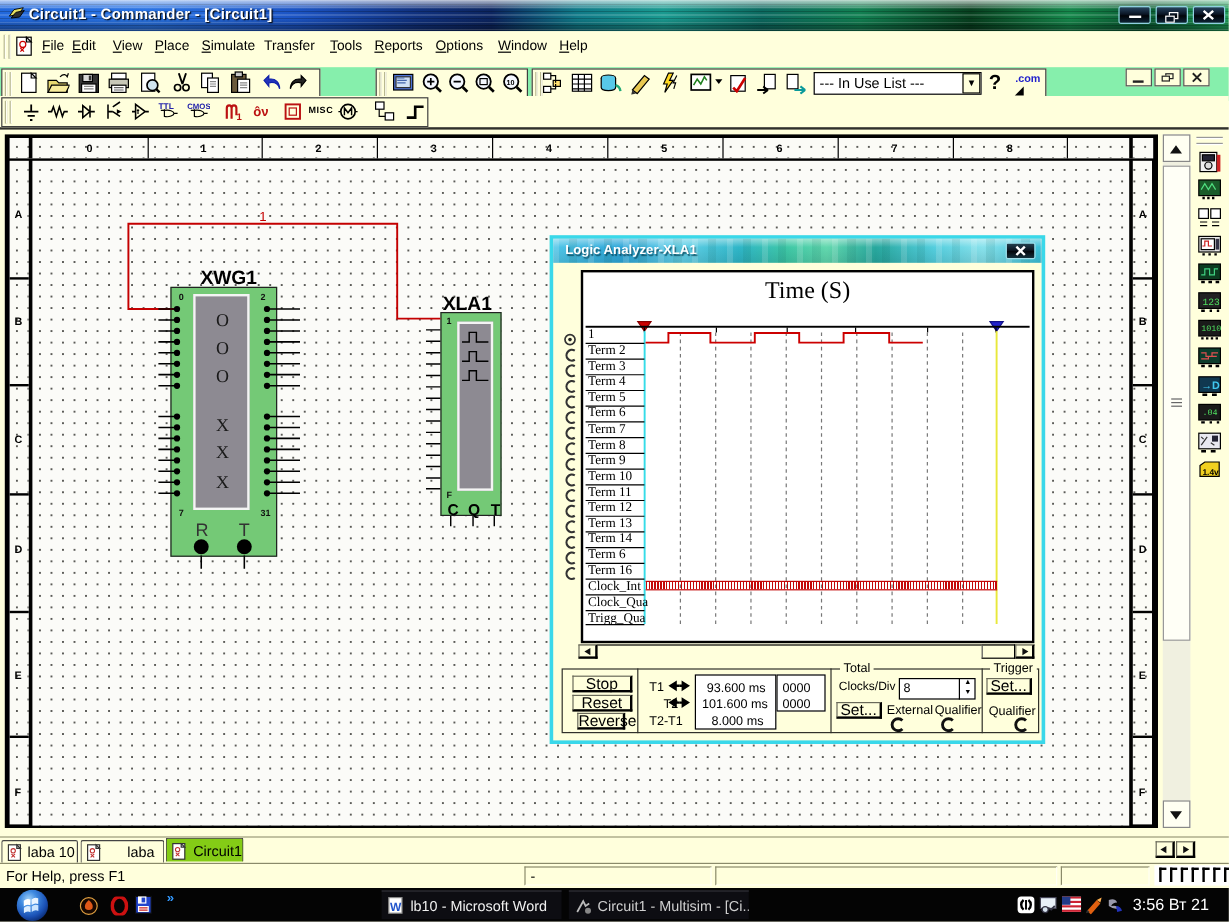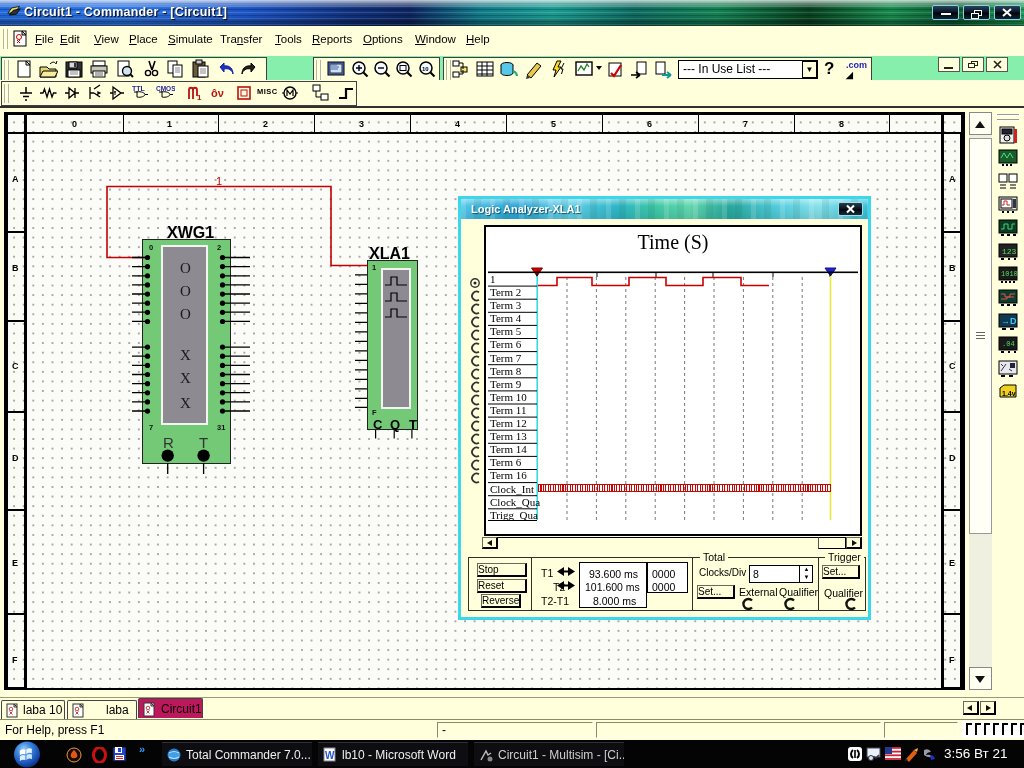--- a/index.html
+++ b/index.html
@@ -54,21 +54,21 @@
 
 
 #dialog { position:absolute; left:458px; top:86px; width:413px; height:424px; background:#ffffdc; border:3px solid #3ad8ea; }
 #dlgtitle { position:absolute; left:0; top:0; width:407px; height:20px;
  background:repeating-linear-gradient(90deg, rgba(255,255,255,.14) 0 5px, rgba(0,0,0,0) 5px 13px, rgba(10,90,80,.10) 13px 20px, rgba(0,0,0,0) 20px 29px),
  linear-gradient(180deg, rgba(255,255,255,.45) 0, rgba(255,255,255,0) 35%, rgba(0,40,40,.12) 100%),
  linear-gradient(90deg,#50c6e8 0%,#2da6d8 14%,#66d2ea 26%,#2fb6c8 38%,#3fc8a6 48%,#62d8ae 56%,#28a89e 66%,#54cede 78%,#88e2ec 88%,#3ac0d8 100%); }
 #dlgtitle .txt { position:absolute; left:10px; top:4px; color:#fff; font-weight:bold; font-size:11px; text-shadow:1px 1px 1px rgba(0,60,80,.8); }
 #dlgclose { position:absolute; right:5px; top:3px; width:25px; height:14px; background:linear-gradient(180deg,#23404f 0%,#0a121c 50%,#05080e 55%,#14303c 100%); border:1px solid #9fdce8; border-radius:2px; color:#fff; font-size:9px; font-weight:bold; text-align:center; line-height:12px; }
 #wavebox { position:absolute; left:23px; top:26px; width:378px; height:311px; background:#fff; border:2px solid #000; }
-.btn3d { position:absolute; background:#ffffdc; border-top:1px solid #6a6a5a; border-left:1px solid #6a6a5a; border-right:2px solid #000; border-bottom:2px solid #000; font-size:10px; text-align:left; color:#000; }
+.btn3d { position:absolute; background:#ffffdc; border-top:1px solid #6a6a5a; border-left:1px solid #6a6a5a; border-right:2px solid #000; border-bottom:2px solid #000; font-size:13px; text-align:center; color:#000; }
 .dlbl { position:absolute; font-size:10.5px; color:#000; }
 .whitebox { position:absolute; background:#fff; border:1px solid #000; }
 
 
 #tabbar { left:0; top:697px; width:1024px; height:22px; background:#ffffdc; border-top:1px solid #9a9a7a; }
 .tab { position:absolute; top:2px; height:19px; background:#ffffdc; border:1px solid #444; border-bottom:none; border-radius:2px 2px 0 0; font-size:12px; }
 
 
 #statusbar { left:0; top:719px; width:1024px; height:21px; background:#ffffdc; border-top:1px solid #8a8a6a; font-size:12px; }
 
@@ -700,21 +700,21 @@
     </div>
   <div class="tab" style="left:67px;width:70px">
       <svg class="abs" style="left:4px;top:2px" width="15" height="15" viewBox="0 0 15 15">
         <rect x="1" y="1" width="10" height="13" fill="#fff" stroke="#333"></rect>
         <path d="M8 1 l3 3 h-3 z" fill="#ddd" stroke="#333"></path>
         <circle cx="5" cy="6" r="1.8" fill="none" stroke="#c03030" stroke-width="0.9"></circle>
         <path d="M3.5 11.5 l3 -3 m0 3 l-3 -3" stroke="#c03030" stroke-width="0.9"></path>
       </svg>
       <span class="abs" style="left:38px;top:2px">laba 10d</span>
     </div>
-  <div class="tab" style="left:138px;width:65px;top:0;height:20px;border-width:1.5px;border-bottom:none;background:#be185d">
+  <div class="tab" style="left:138px;width:65px;top:0;height:20px;border-width:1.5px;border-bottom:none;background:#84cc16">
       <svg class="abs" style="left:4px;top:3px" width="15" height="15" viewBox="0 0 15 15">
         <rect x="1" y="1" width="10" height="13" fill="#fff" stroke="#333"></rect>
         <path d="M8 1 l3 3 h-3 z" fill="#ddd" stroke="#333"></path>
         <circle cx="5" cy="6" r="1.8" fill="none" stroke="#c03030" stroke-width="0.9"></circle>
         <path d="M3.5 11.5 l3 -3 m0 3 l-3 -3" stroke="#c03030" stroke-width="0.9"></path>
       </svg>
       <span class="abs" style="left:22px;top:3px">Circuit1</span>
     </div>
   <div class="btn3d" style="left:963px;top:3px;width:16px;height:14px">
       <div style="position:absolute;left:3px;top:2.5px;width:0;height:0;border-top:3.5px solid transparent;border-bottom:3.5px solid transparent;border-right:5px solid #111"></div>
@@ -768,28 +768,20 @@
       <ellipse cx="7.5" cy="8" rx="6" ry="7.5" fill="none" stroke="#cc1111" stroke-width="3"></ellipse>
     </svg>
   <svg class="abs" style="left:112px;top:6px" width="15" height="16" viewBox="0 0 15 16">
       <rect x="1" y="1" width="13" height="14" fill="#2244cc" stroke="#111"></rect>
       <rect x="3" y="1" width="7" height="6" fill="#fff"></rect>
       <rect x="6" y="2" width="3" height="4" fill="#2244cc"></rect>
       <rect x="3" y="9" width="9" height="5" fill="#fff"></rect>
       <path d="M4 10.5 h7 M4 12.5 h7" stroke="#cc2222"></path>
     </svg>
   <div class="abs" style="left:139px;top:3px;color:#3399ff;font-size:11px;font-weight:bold">»</div>
-  <div class="taskbtn" style="left:162px;width:150px">
-    <svg class="abs" style="left:5px;top:5px" width="14" height="14" viewBox="0 0 14 14">
-        <circle cx="7" cy="7" r="6.5" fill="#2a7ad0"></circle>
-        <ellipse cx="7" cy="7" rx="6.2" ry="3.2" fill="#4aa8e8" opacity=".8"></ellipse>
-        <path d="M2 5 q5 -3 10 0 M2 9 q5 3 10 0" stroke="#bfe4f8" fill="none" stroke-width="1.2"></path>
-      </svg>
-    <span class="abs" style="left:24px;top:5px">Total Commander 7.0...</span>
-  </div>
   <div class="taskbtn" style="left:318px;width:150px">
     <svg class="abs" style="left:5px;top:4px" width="14" height="15" viewBox="0 0 14 15">
         <rect x="1" y="1" width="11" height="13" fill="#fff" stroke="#888"></rect>
         <text x="2" y="12" font-size="10" font-weight="bold" fill="#2255cc">W</text>
       </svg>
     <span class="abs" style="left:24px;top:5px">lb10 - Microsoft Word</span>
   </div>
   <div class="taskbtn" style="left:474px;width:150px">
     <svg class="abs" style="left:5px;top:5px" width="14" height="14" viewBox="0 0 14 14">
         <path d="M2 12 l5 -9 2 4 3 -2" fill="none" stroke="#bbb" stroke-width="1.5"></path>

